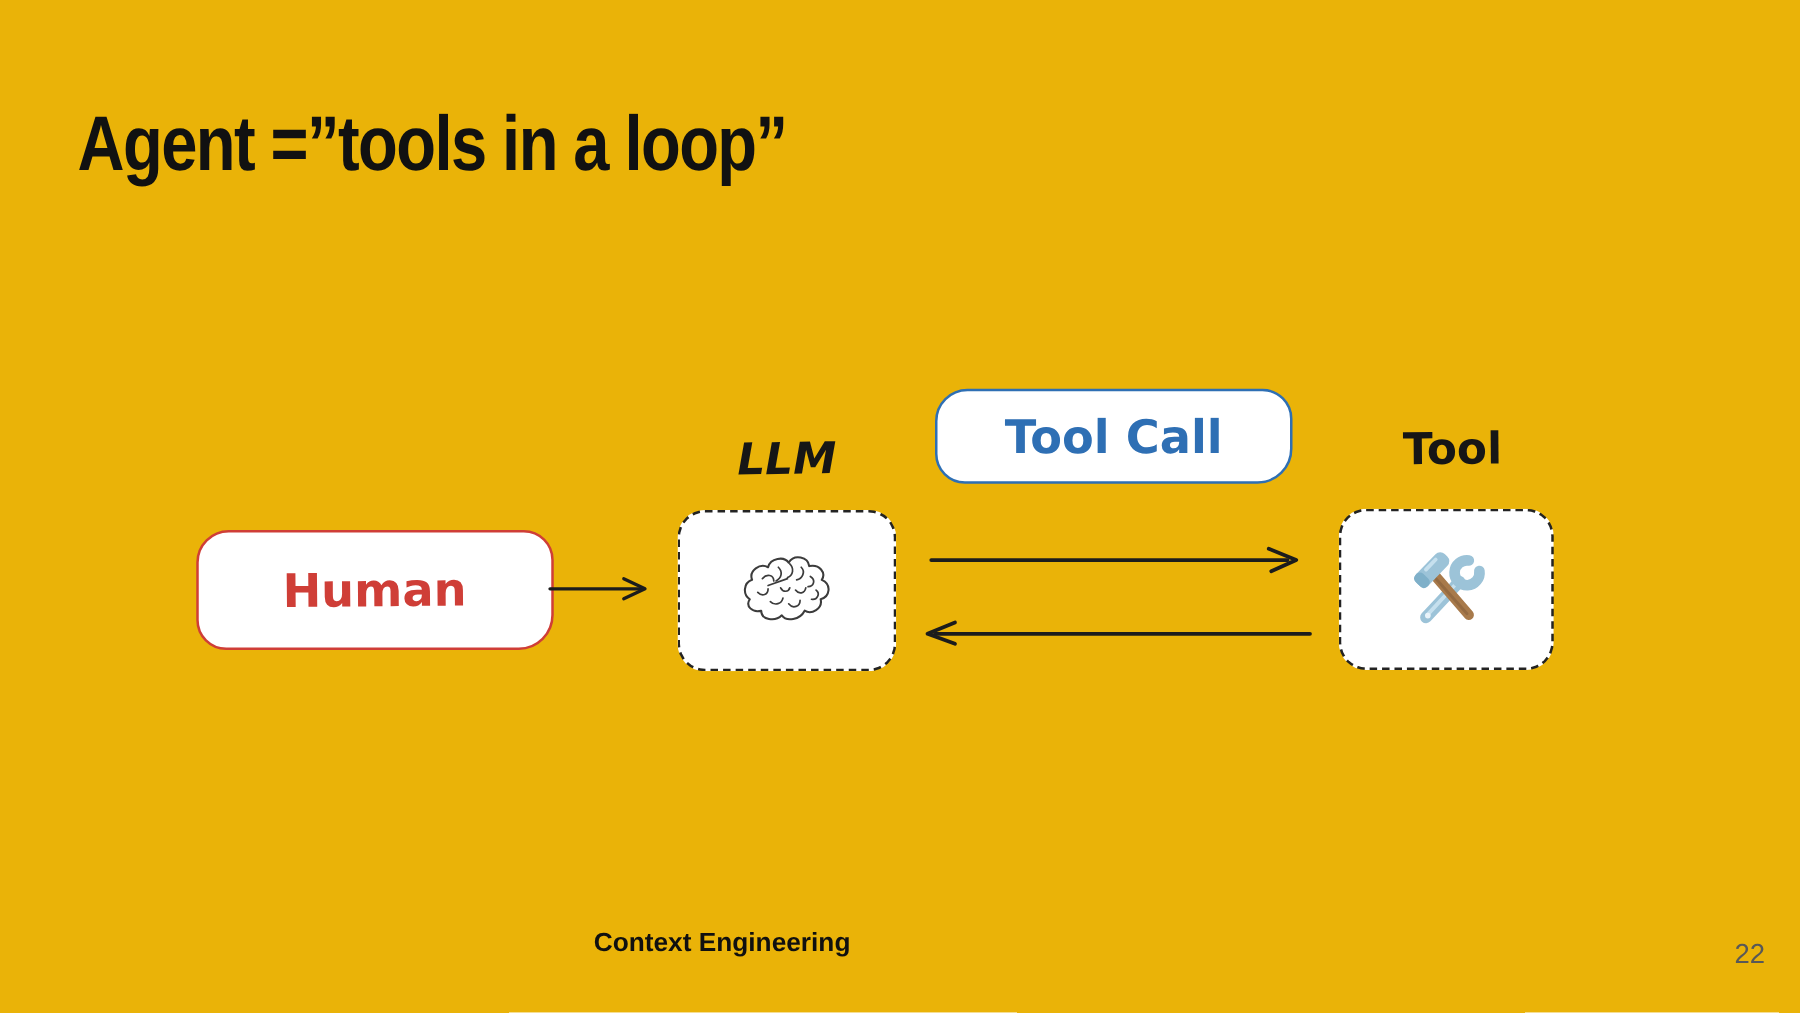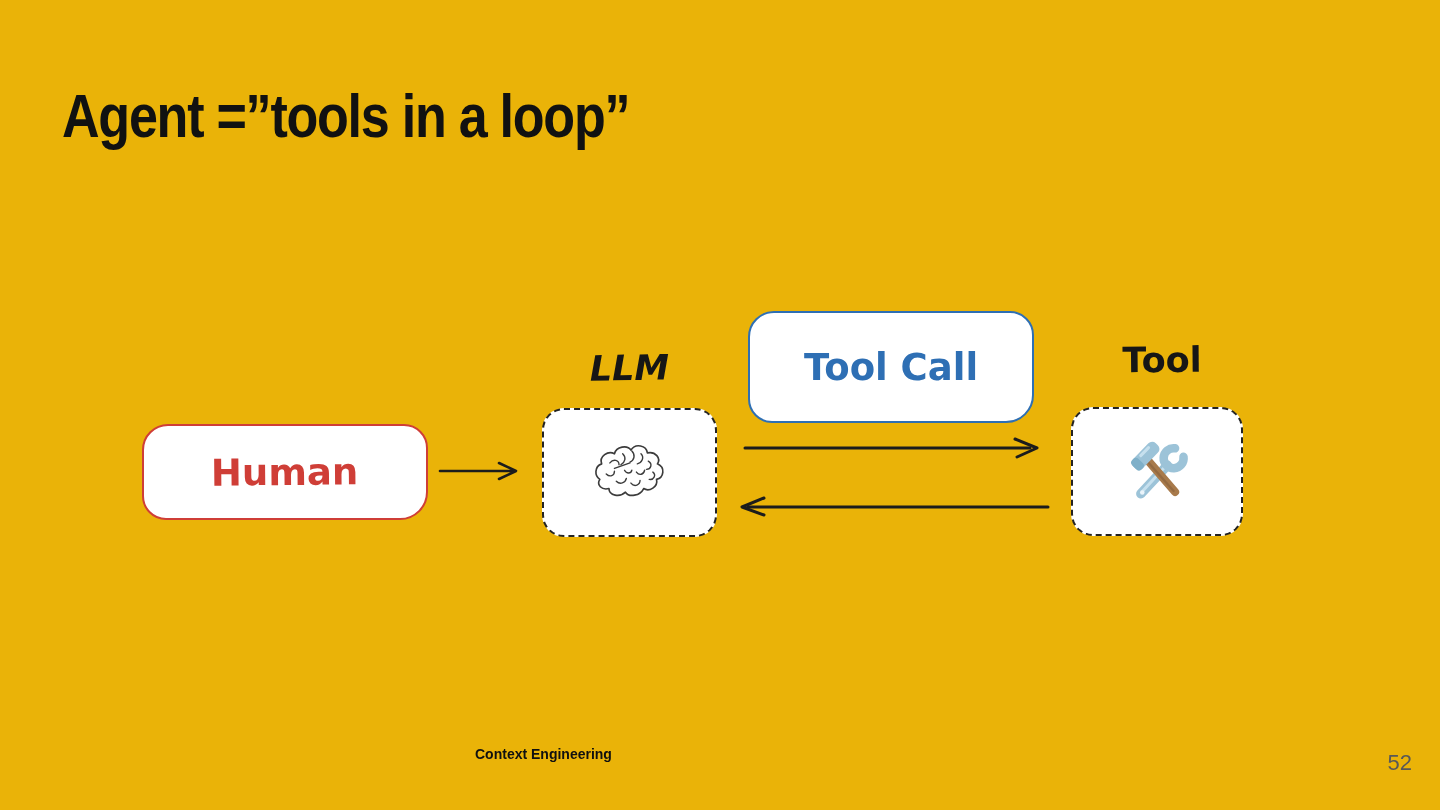--- a/index.html
+++ b/index.html
@@ -40,24 +40,24 @@
     display: flex;
     align-items: center;
     justify-content: center;
   }
   .hand-text {
     font-family: "DejaVu Sans", sans-serif;
     font-weight: 700;
     white-space: nowrap;
   }
 
-  .human-box  { left: 142px;  top: 424px; width: 286px; height: 96px;  }
+  .human-box  { left: 157px;  top: 424px; width: 286px; height: 96px;  }
   .human-box .hand-text { font-size: 37px; transform: rotate(-0.5deg); }
 
-  .toolcall-box { left: 748px; top: 311px; width: 286px; height: 112px; }
+  .toolcall-box { left: 748px; top: 311px; width: 286px; height: 76px; }
   .toolcall-box .hand-text { font-size: 37px; }
 
   .feedback-box { left: 748px; top: 540px; width: 286px; height: 94px; }
   .feedback-box .hand-text { font-size: 37px; }
 
   .dashed-box {
     box-sizing: border-box;
     border: 2.7px dashed #232323;
     border-radius: 22px;
     background: #ffffff;
@@ -91,21 +91,21 @@
     stroke-linejoin: round;
   }
 
   .footer {
     left: 475px;
     top: 744px;
     color: #101010;
     font-size: 17px;
     line-height: 21px;
   }
-  .footer .footer-title { font-weight: 700; font-size: 14px; }
+  .footer .footer-title { font-weight: 700; font-size: 21px; }
   .footer .footer-url   { font-weight: 400; }
 
   .page-number {
     left: 1340px;
     top: 750px;
     width: 72px;
     text-align: right;
     font-size: 22px;
     color: #585858;
   }
@@ -180,15 +180,15 @@
       <path d="M1015 439 L1037 448 L1017 457"></path>
       <path d="M1048 507 L748 507"></path>
       <path d="M764 498 L742 507 L764 515"></path>
     </g>
   </svg>
 
   <div class="abs footer">
     <div class="footer-title">Context Engineering</div>
   </div>
 
-  <div class="abs page-number" style="color: rgb(88, 88, 88);">52</div>
+  <div class="abs page-number" style="color: rgb(88, 88, 88);">22</div>
 
 </div>
 
 </body></html>

